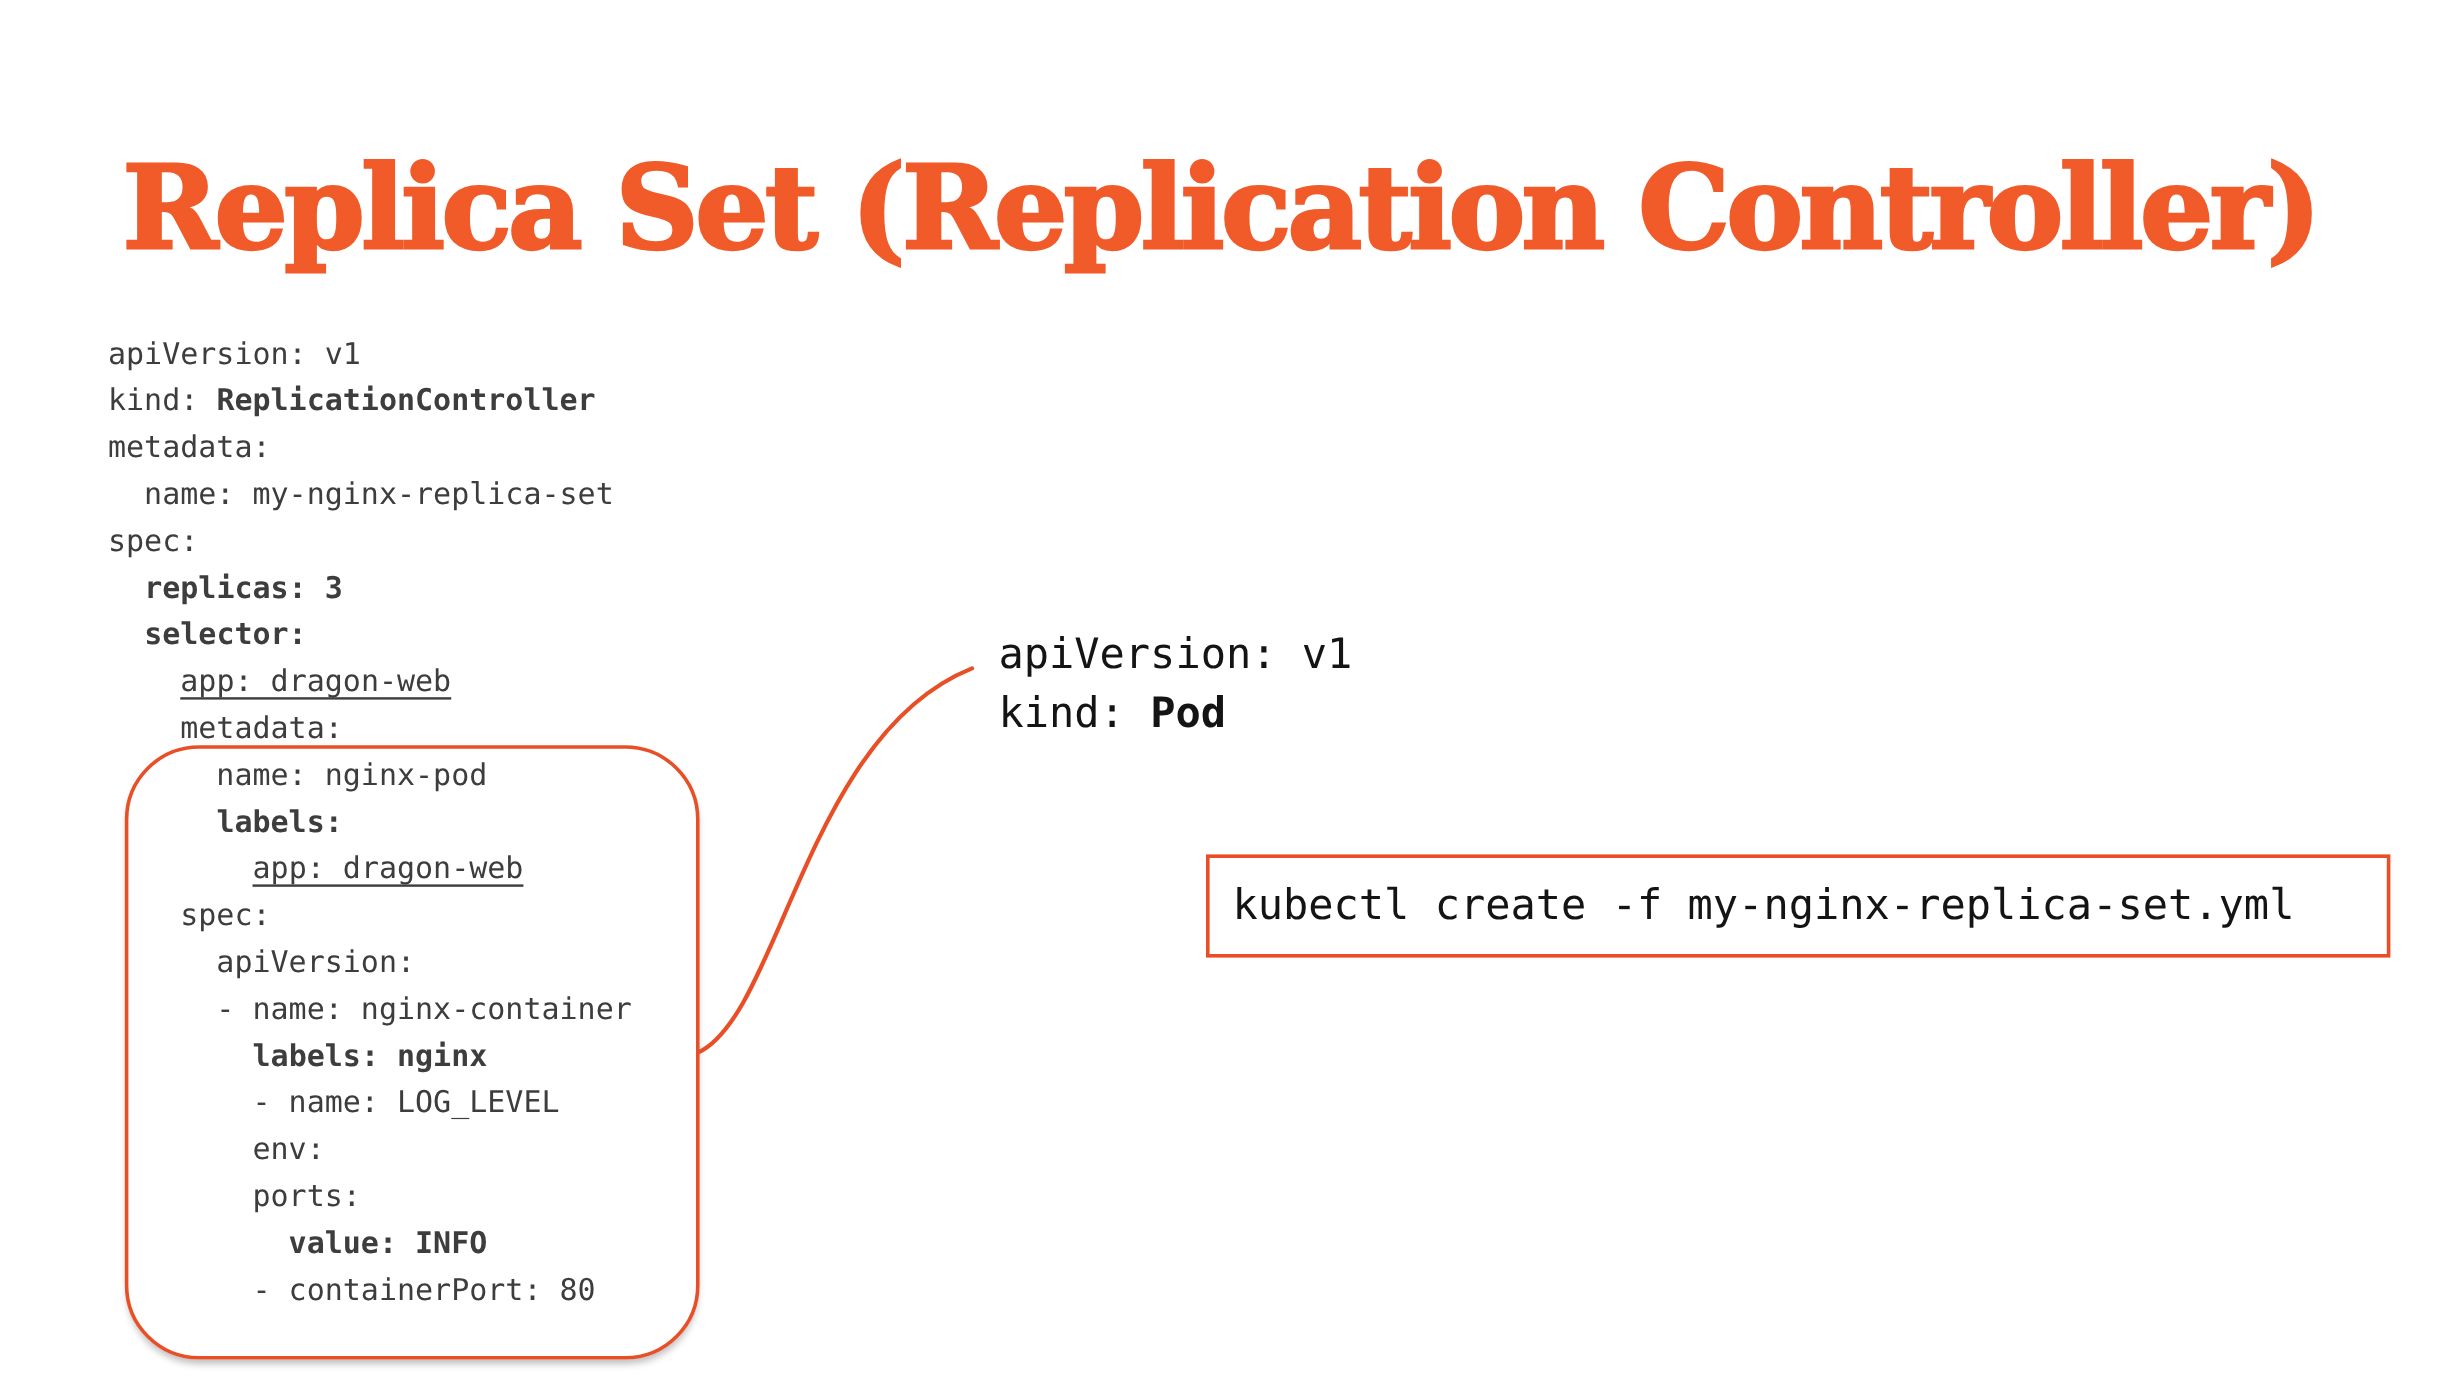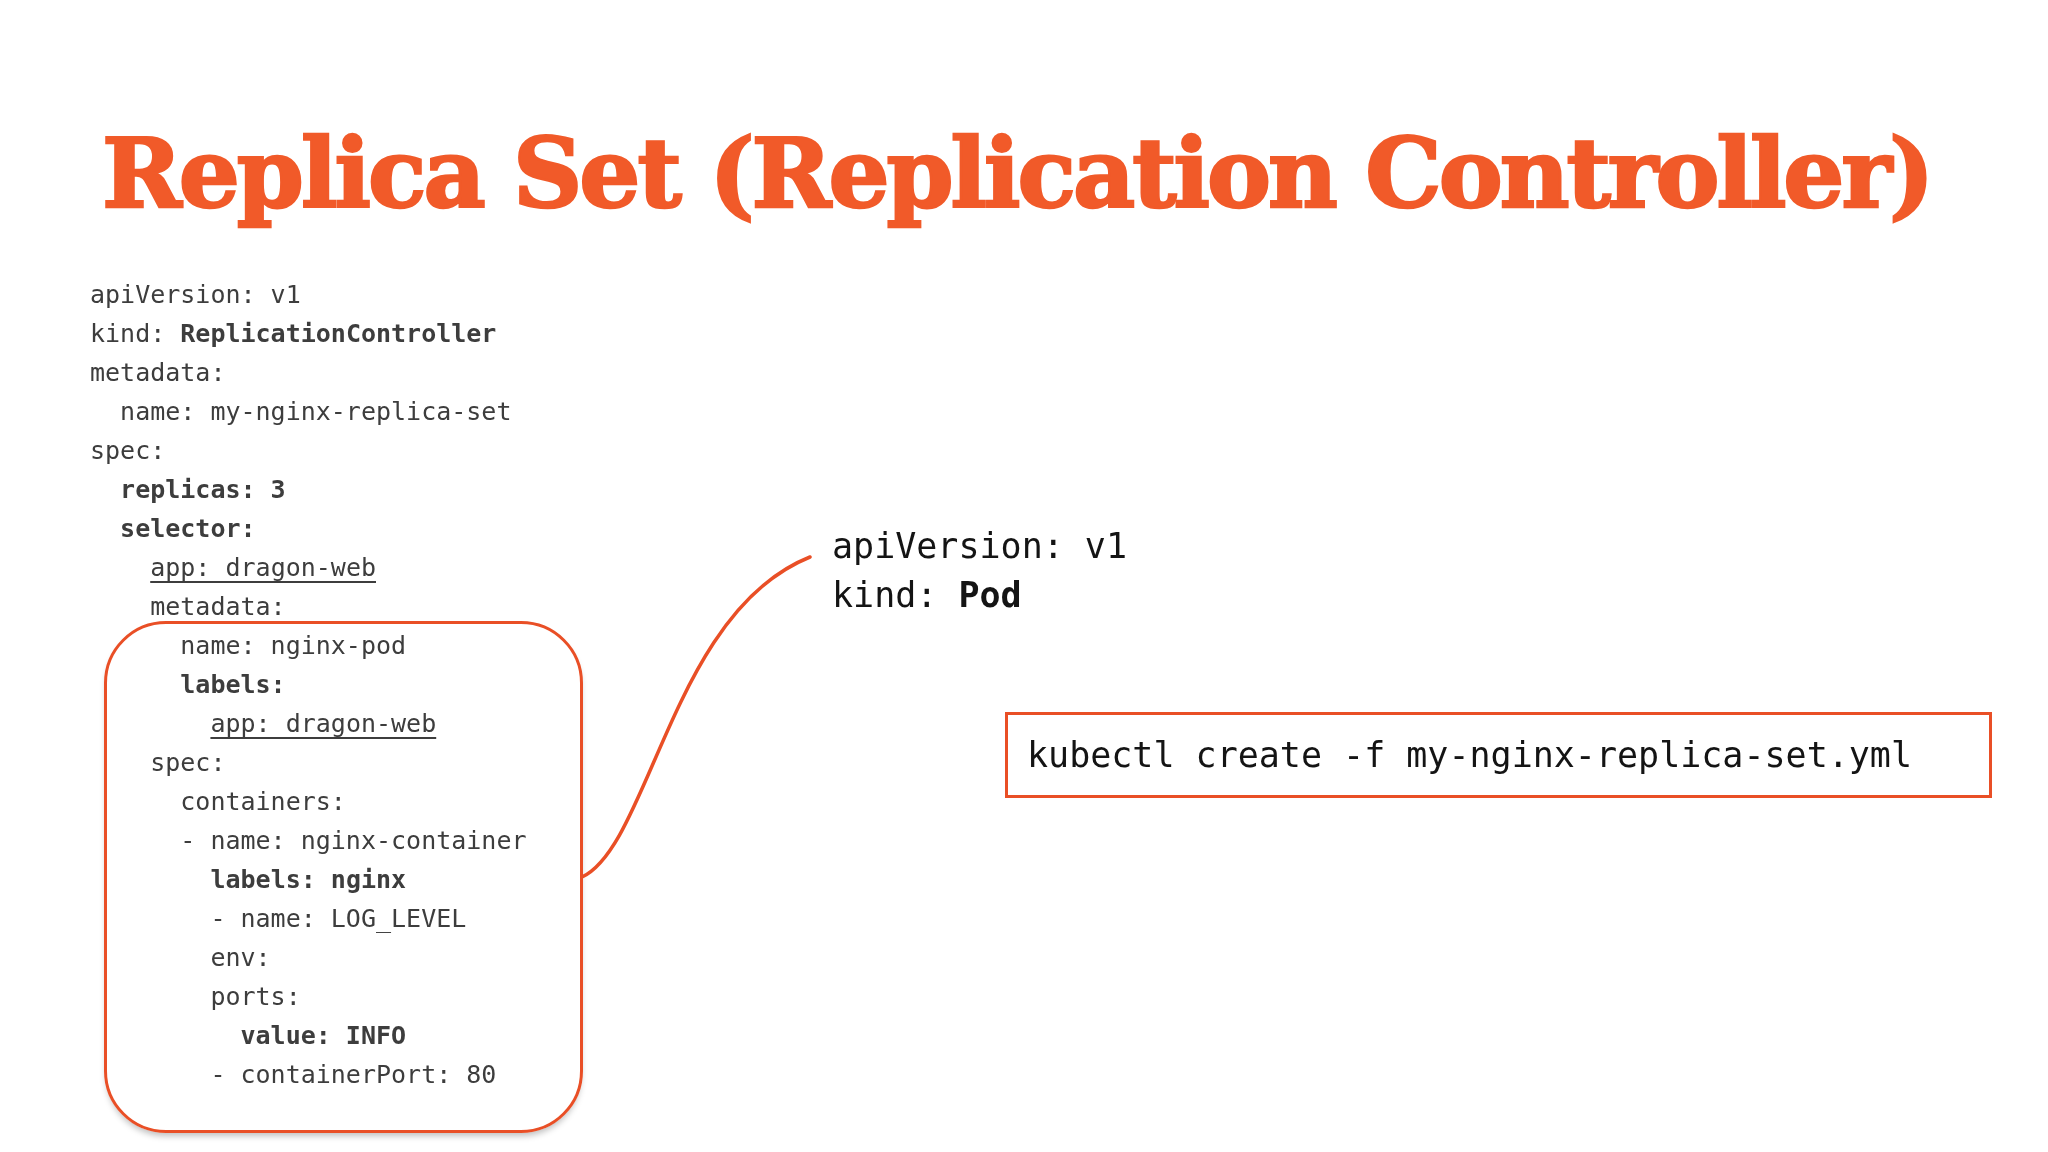--- a/index.html
+++ b/index.html
@@ -64,21 +64,21 @@
       <div class="code-line"><span>  name: my-nginx-replica-set</span></div>
       <div class="code-line"><span>spec:</span></div>
       <div class="code-line"><span>  </span><span class="b">replicas: 3</span></div>
       <div class="code-line"><span>  </span><span class="b">selector:</span></div>
       <div class="code-line"><span>    </span><span class="u">app: dragon-web</span></div>
       <div class="code-line"><span>    metadata:</span></div>
       <div class="code-line"><span>      name: nginx-pod</span></div>
       <div class="code-line"><span>      </span><span class="b">labels:</span></div>
       <div class="code-line"><span>        </span><span class="u">app: dragon-web</span></div>
       <div class="code-line"><span>    spec:</span></div>
-      <div class="code-line"><span>      containers:</span></div>
+      <div class="code-line"><span>      apiVersion:</span></div>
       <div class="code-line"><span>      - name: nginx-container</span></div>
       <div class="code-line"><span>        </span><span class="b">labels: nginx</span></div>
       <div class="code-line"><span>        - name: LOG_LEVEL</span></div>
       <div class="code-line"><span>        env:</span></div>
       <div class="code-line"><span>        ports:</span></div>
       <div class="code-line"><span>          </span><span class="b">value: INFO</span></div>
       <div class="code-line"><span>        - containerPort: 80</span></div>
     </div>
 
   <div class="code pod-label">

